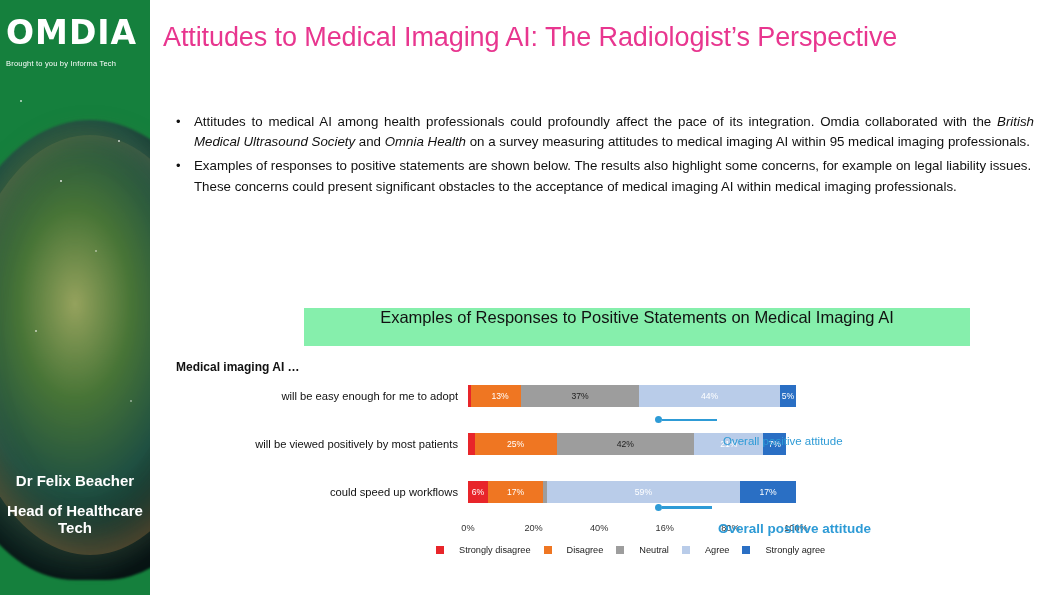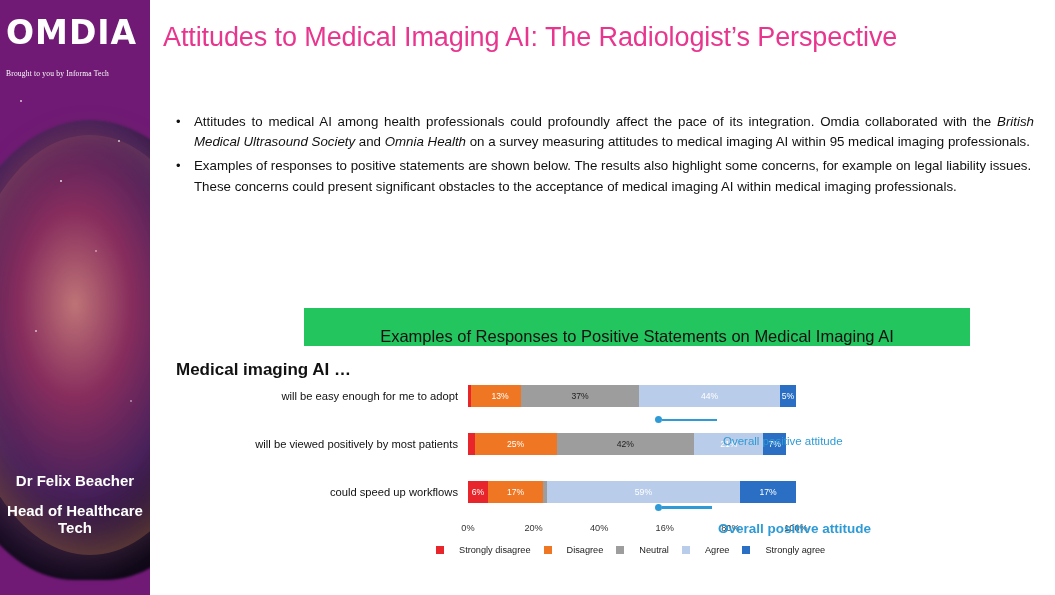--- a/index.html
+++ b/index.html
@@ -14,21 +14,21 @@
     overflow: hidden;
     position: relative;
   }
 
   
   .left-panel {
     position: absolute;
     left: 0; top: 0;
     width: 150px;
     height: 595px;
-    background: #701a75;
+    background: #15803d;
     overflow: hidden;
   }
   .earth-glow {
     position: absolute;
     left: -60px;
     top: 120px;
     width: 300px;
     height: 460px;
     border-radius: 50% 50% 45% 45%;
     background:
@@ -58,25 +58,25 @@
   }
   .logo-text {
     font-family: "DejaVu Sans", sans-serif;
     font-size: 33px;
     font-weight: 700;
     letter-spacing: 1px;
     color: #ffffff;
     line-height: 1;
   }
   .logo-sub {
-    margin-top: 20px;
+    margin-top: 10px;
     font-size: 7.5px;
     color: #ffffff;
     letter-spacing: .2px;
-    font-family: Liberation Serif, serif;
+    font-family: Liberation Sans, sans-serif;
   }
   .presenter-name {
     position: absolute;
     left: 0; right: 0;
     top: 472px;
     text-align: center;
     color: #ffffff;
     font-size: 15px;
     font-weight: 700;
   }
@@ -130,41 +130,41 @@
   }
   .bullet i { font-style: italic; }
 
   
   .chart-header {
     position: absolute;
     left: 304px;
     top: 308px;
     width: 666px;
     height: 38px;
-    background: #22c55e;
-    display: flex;
-    align-items: flex-end;
+    background: #86efac;
+    display: flex;
+    align-items: flex-start;
     justify-content: center;
   }
   .chart-header-text {
     font-size: 16.5px;
     color: #111;
   }
   .chart-area {
     position: absolute;
     left: 168px;
     top: 355px;
     width: 880px;
     height: 215px;
   }
   .chart-axis-title {
     position: absolute;
     left: 0;
     top: 5px;
-    font-size: 17px;
+    font-size: 12px;
     font-weight: 700;
     color: #111;
     padding-left: 8px;
   }
 
   .plot {
     position: absolute;
     left: 0;
     top: 28px;
     width: 655px;

